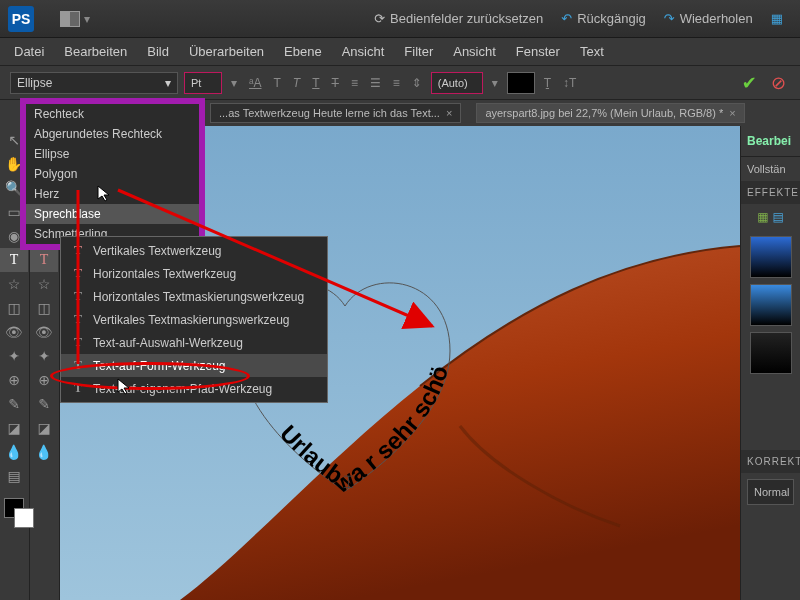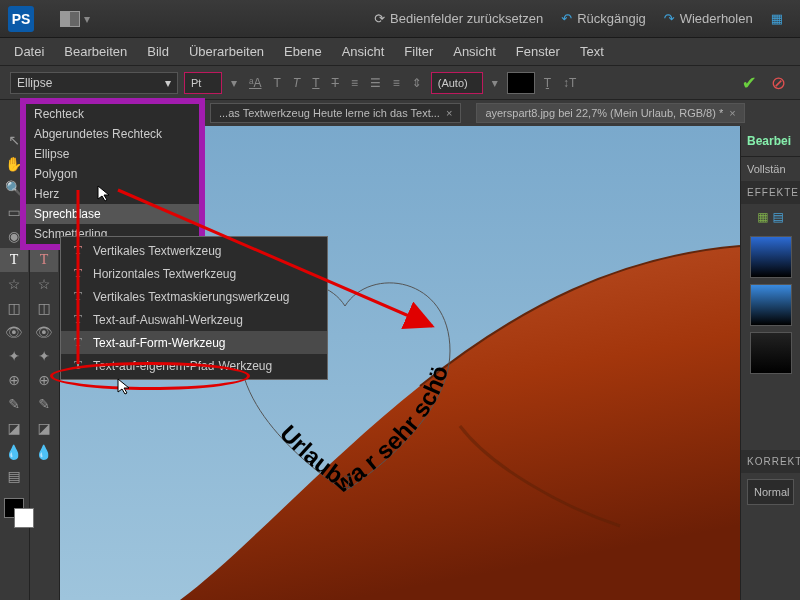--- a/index.html
+++ b/index.html
@@ -230,20 +230,24 @@
     <div class="fitem">
       <span class="ficon" style="color: rgb(221, 136, 136);">T</span>
       <span>Vertikales Textwerkzeug</span>
     </div>
     <div class="fitem">
       <span class="ficon" style="color: rgb(221, 136, 136);">T</span>
       <span>Horizontales Textwerkzeug</span>
     </div>
     <div class="fitem">
       <span class="ficon" style="color: rgb(153, 153, 153);">T</span>
+      <span>Horizontales Textmaskierungswerkzeug</span>
+    </div>
+    <div class="fitem">
+      <span class="ficon" style="color: rgb(153, 153, 153);">T</span>
       <span>Vertikales Textmaskierungswerkzeug</span>
     </div>
     <div class="fitem">
       <span class="ficon" style="color: rgb(153, 153, 153);">T</span>
       <span>Text-auf-Auswahl-Werkzeug</span>
     </div>
     <div class="fitem sel">
       <span class="ficon" style="color: rgb(153, 153, 153);">T</span>
       <span>Text-auf-Form-Werkzeug</span>
     </div>

